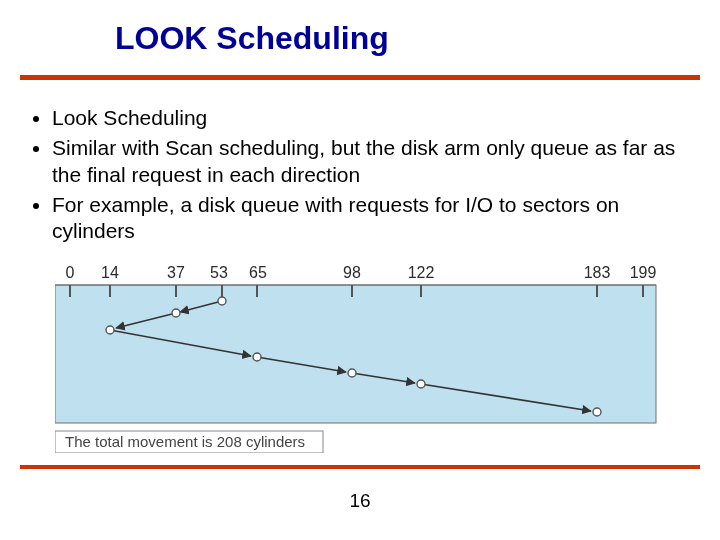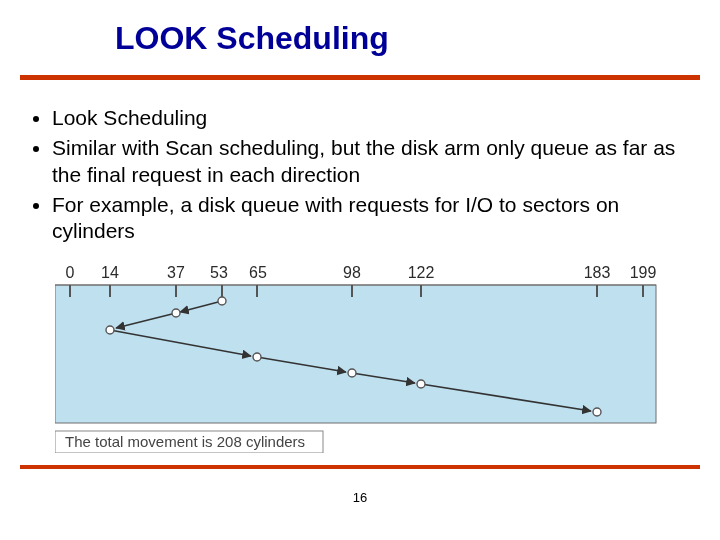--- a/index.html
+++ b/index.html
@@ -67,21 +67,21 @@
   .dia svg {
     width: 610px;
     height: 190px;
   }
   .pagenum {
     position: absolute;
     left: 0;
     width: 720px;
     top: 490px;
     text-align: center;
-    font-size: 13px;
+    font-size: 19px;
   }
   .tick-label {
     font-family: Arial, Helvetica, sans-serif;
     font-size: 16px;
     fill: #2b2b2b;
     text-anchor: middle;
   }
   .caption-label {
     font-family: Arial, Helvetica, sans-serif;
     font-size: 15px;

